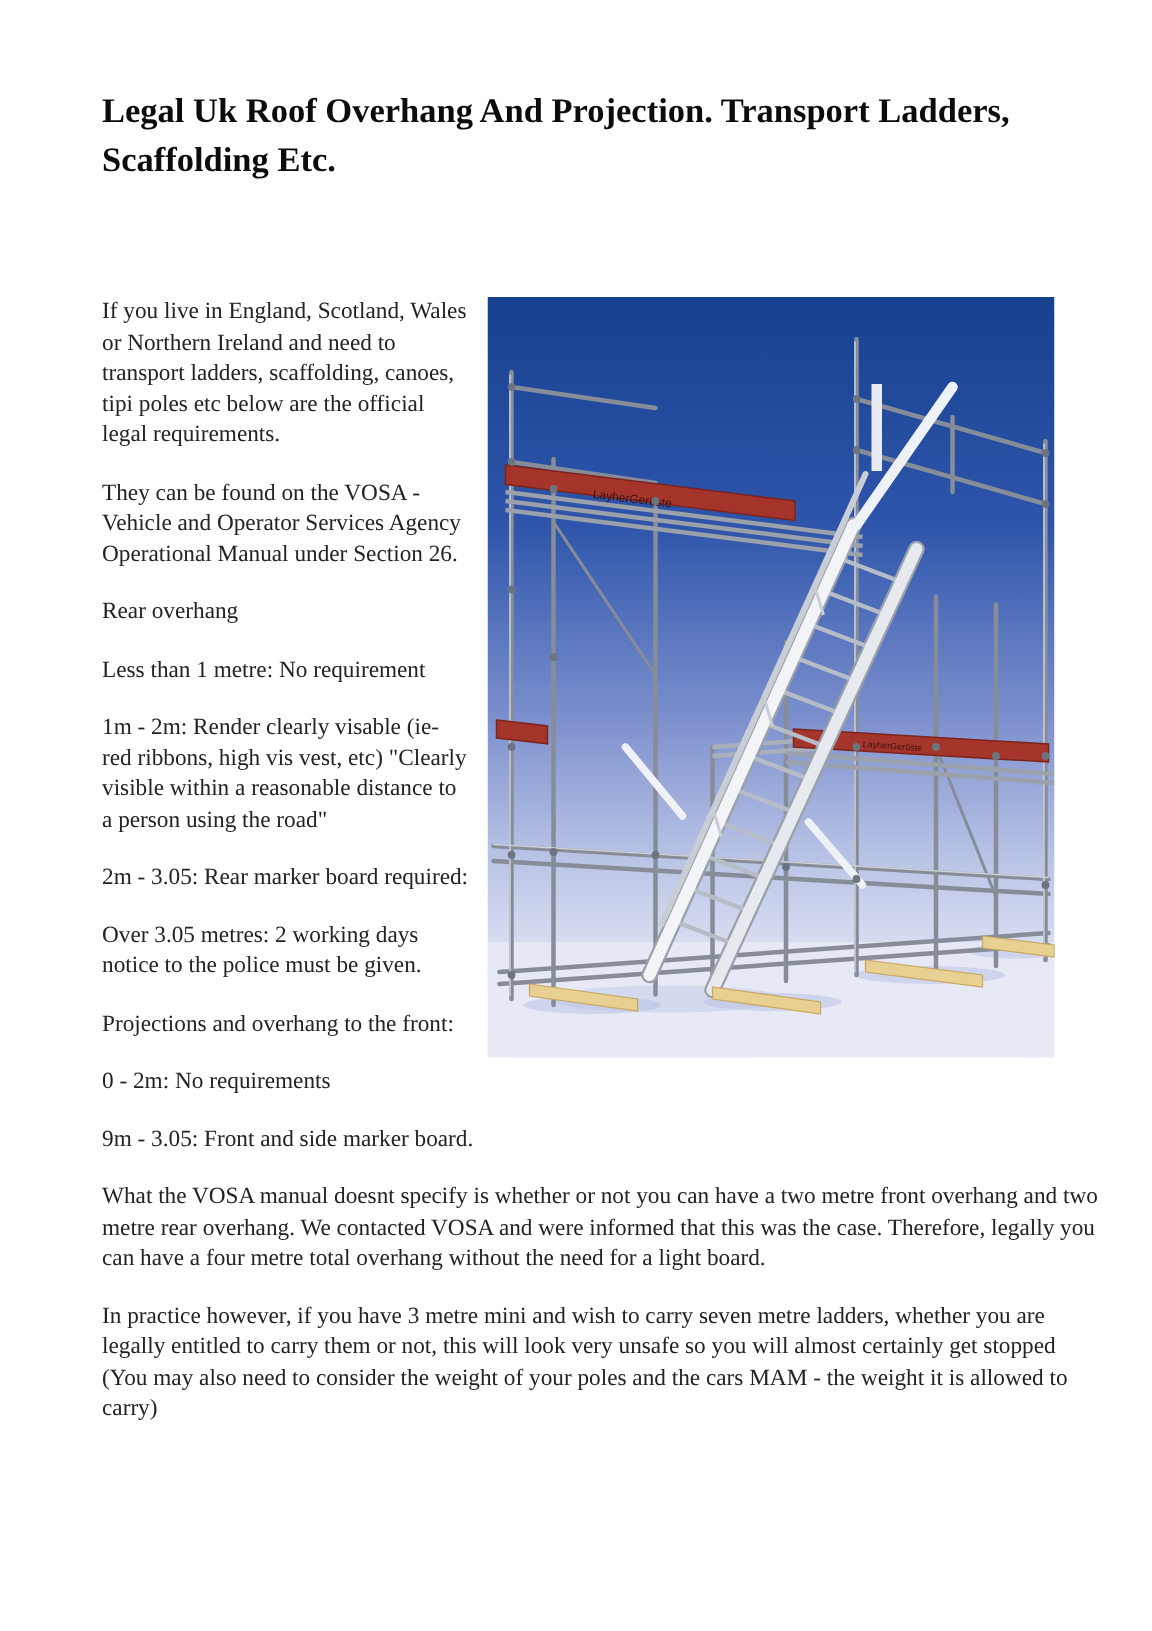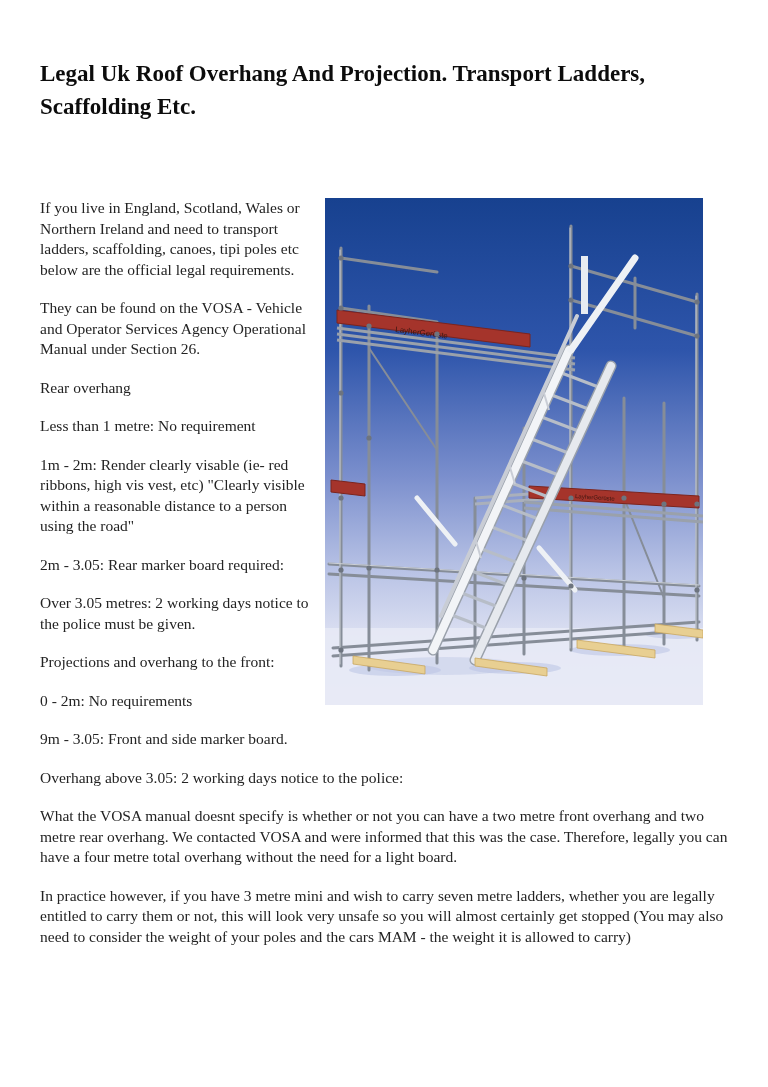--- a/index.html
+++ b/index.html
@@ -9,20 +9,21 @@
   }
   body {
     width: 768px;
     height: 1087px;
     overflow: hidden;
     font-family: "Liberation Serif", "DejaVu Serif", serif;
     color: #232323;
   }
   .page {
     padding: 57px 31px 0 40px;
+    margin-left: 28px;
   }
   h1.doc-title {
     margin: 0;
     font-size: 23px;
     line-height: 33px;
     font-weight: 700;
     color: #0c0c0c;
   }
   .content {
     margin-top: 75px;
@@ -221,18 +222,17 @@
     <p>They can be found on the VOSA - Vehicle and Operator Services Agency Operational Manual under Section 26.</p>
     <p>Rear overhang</p>
     <p>Less than 1 metre: No requirement</p>
     <p>1m - 2m: Render clearly visable (ie- red ribbons, high vis vest, etc) "Clearly visible within a reasonable distance to a person using the road"</p>
     <p>2m - 3.05: Rear marker board required:</p>
     <p>Over 3.05 metres: 2 working days notice to the police must be given.</p>
     <p>Projections and overhang to the front:</p>
     <p>0 - 2m: No requirements</p>
     <p>9m - 3.05: Front and side marker board.</p>
 
-    <p>Overhang above 3.05: 2 working days notice to the police:</p>
     <p>What the VOSA manual doesnt specify is whether or not you can have a two metre front overhang and two metre rear overhang. We contacted VOSA and were informed that this was the case. Therefore, legally you can have a four metre total overhang without the need for a light board.</p>
     <p>In practice however, if you have 3 metre mini and wish to carry seven metre ladders, whether you are legally entitled to carry them or not, this will look very unsafe so you will almost certainly get stopped (You may also need to consider the weight of your poles and the cars MAM - the weight it is allowed to carry)</p>
 
   </div>
 </div>
 
 </body></html>

